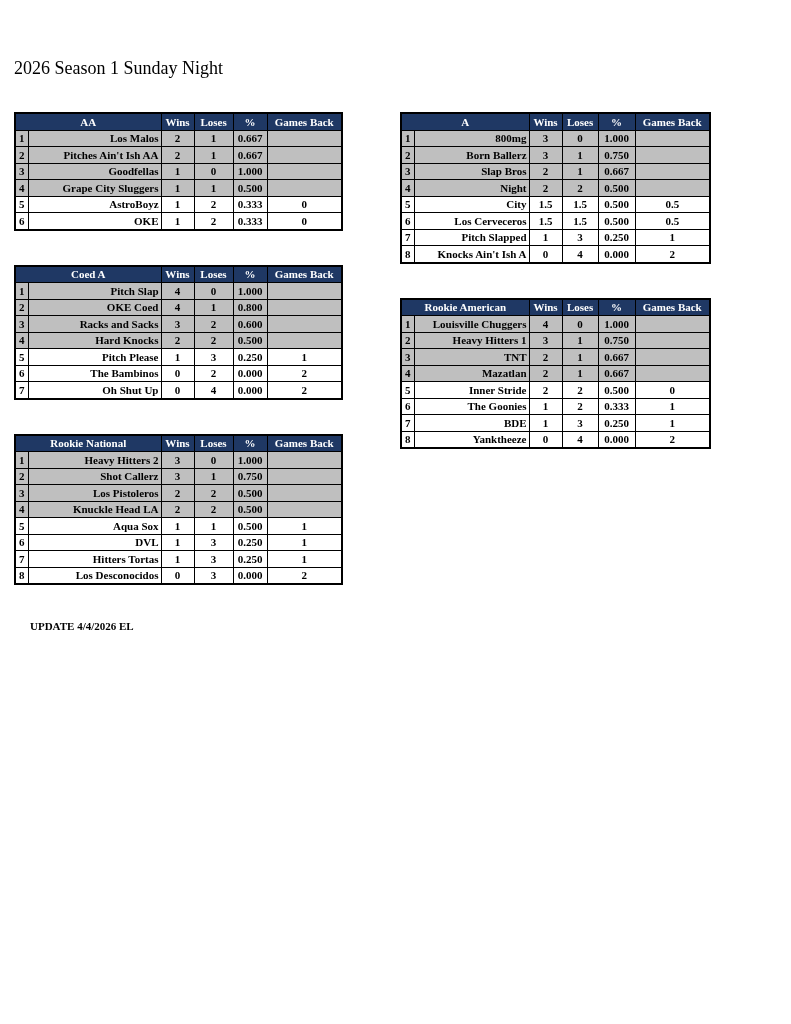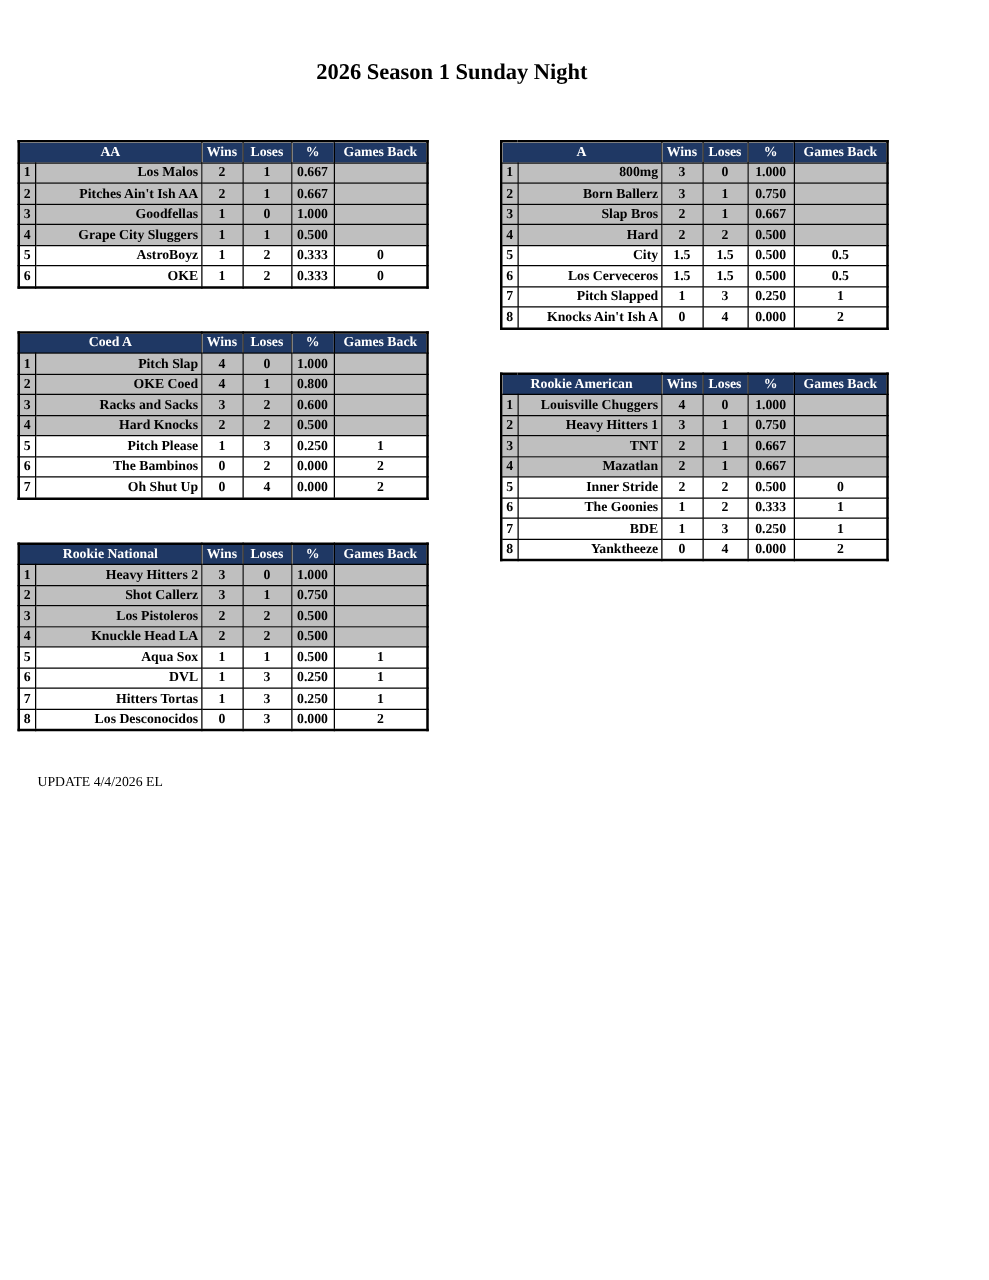--- a/index.html
+++ b/index.html
@@ -1,22 +1,22 @@
 <!DOCTYPE html>
 <html style="--header-bg: #1F3864; --header-fg: #FFFFFF; --shade: #BFBFBF;"><head>
 <meta charset="utf-8">
 <style>
   html,body{margin:0;padding:0;}
   body{
     width:791px;height:1024px;background:#ffffff;position:relative;
     font-family:"Liberation Serif",serif;color:#000;
   }
   .title{
-    position:absolute;left:14px;top:47px;width:695px;margin:0;
-    text-align:center;font-size:18px;font-weight:bold;
+    position:absolute;left:14px;top:58px;width:695px;margin:0;
+    font-size:18px;font-weight:normal;
     font-family:"Liberation Serif",serif;
   }
   .col{position:absolute;top:112px;}
   .col-left{left:14px;width:327px;}
   .col-right{left:400px;width:309px;}
 
   table.standings{
     border-collapse:collapse;table-layout:fixed;
     width:327px;margin:0 0 34px 0;border:2px solid #000;
   }
@@ -49,21 +49,21 @@
 
   .col-right col.col-rank{width:13px;}
   .col-right col.col-team{width:115px;}
   .col-right col.col-wins{width:33px;}
   .col-right col.col-loses{width:36px;}
   .col-right col.col-pct{width:37px;}
   .col-right col.col-gb{width:75px;}
 
   .footer{
     position:absolute;left:30px;top:620px;
-    font-size:11px;font-weight:normal;
+    font-size:11px;font-weight:bold;
     font-family:"Liberation Serif",serif;
   }
 </style>
 </head>
 <body>
 
 <div class="sheet">
   <h1 class="title">2026 Season 1 Sunday Night</h1>
   <div class="col col-left" id="col-left">
   <table class="standings">
@@ -339,21 +339,21 @@
           <tr class="shaded">
             <td class="c-rank">3</td>
             <td class="c-team">Slap Bros</td>
             <td class="c-wins">2</td>
             <td class="c-loses">1</td>
             <td class="c-pct">0.667</td>
             <td class="c-gb"></td>
           </tr>
           <tr class="shaded">
             <td class="c-rank">4</td>
-            <td class="c-team">Hard</td>
+            <td class="c-team">Night</td>
             <td class="c-wins">2</td>
             <td class="c-loses">2</td>
             <td class="c-pct">0.500</td>
             <td class="c-gb"></td>
           </tr>
           <tr>
             <td class="c-rank">5</td>
             <td class="c-team">City</td>
             <td class="c-wins">1.5</td>
             <td class="c-loses">1.5</td>

